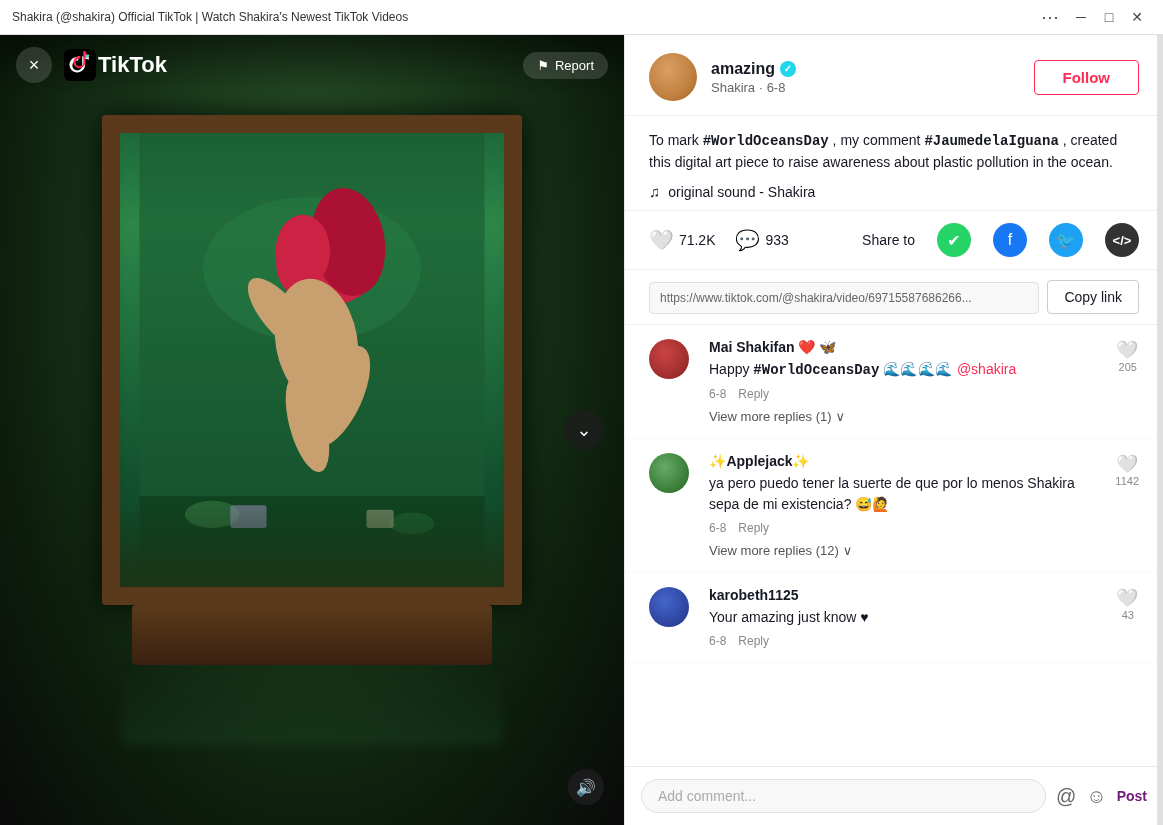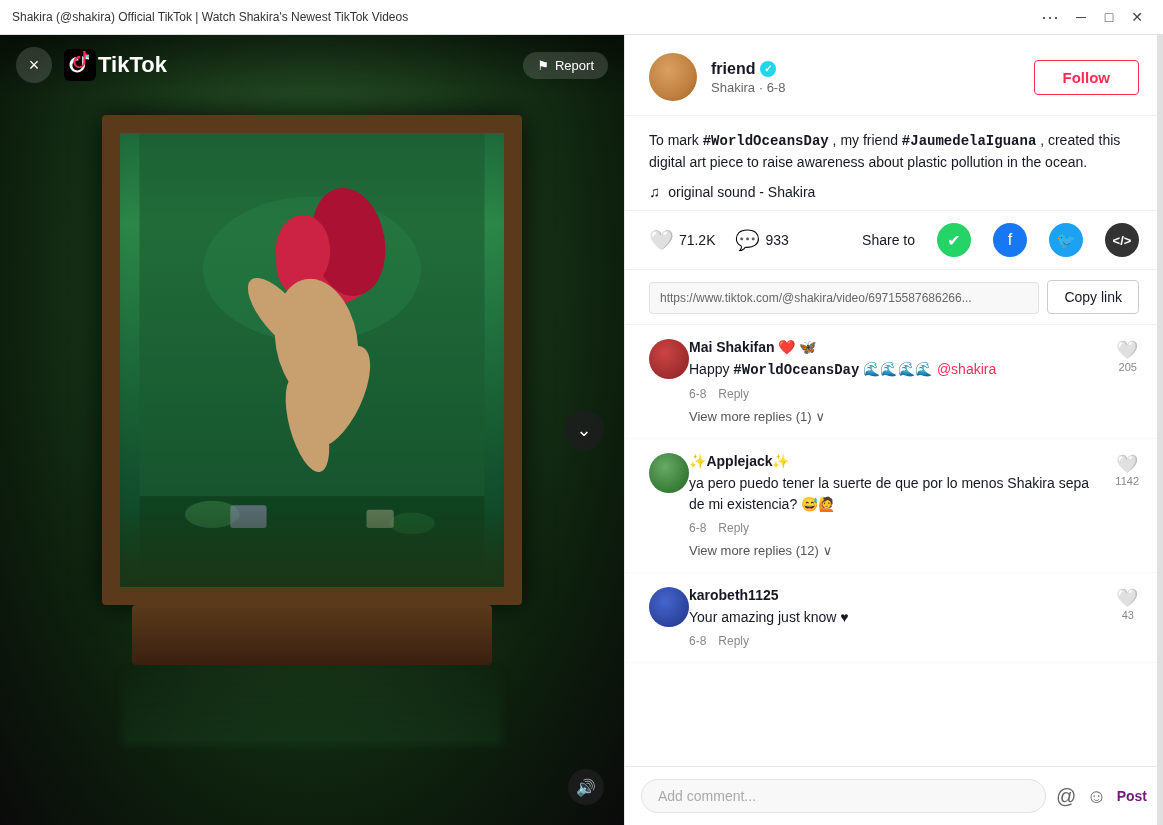--- a/index.html
+++ b/index.html
@@ -374,21 +374,21 @@
 
     
     .comments-section {
       flex: 1;
       overflow-y: auto;
       padding: 0;
     }
     .comment-item {
       padding: 14px 24px;
       display: flex;
-      gap: 0;
+      gap: 20px;
       border-bottom: 1px solid #f8f8f8;
     }
     .comment-avatar {
       width: 40px; height: 40px;
       border-radius: 50%;
       flex-shrink: 0;
       overflow: hidden;
     }
     .avatar-mai { background: radial-gradient(ellipse at 40% 35%, #cc4444, #882222); }
     .avatar-apple { background: radial-gradient(ellipse at 40% 35%, #66aa66, #226622); }
@@ -554,31 +554,31 @@
   </div>
 
   <div class="right-panel">
 
     <div class="profile-header">
       <div class="avatar">
         <div class="avatar-img"></div>
       </div>
       <div class="profile-info">
         <div class="profile-name">
-          <span>friend</span>
+          <span>amazing</span>
           <span class="verified-badge">✓</span>
         </div>
         <div class="profile-meta">Shakira · 6-8</div>
       </div>
       <button class="follow-btn">Follow</button>
     </div>
 
     <div class="caption-section">
       <div class="caption-text">
-        <span>To mark </span><span class="hashtag">#WorldOceansDay</span><span> , my friend </span><span class="hashtag">#JaumedelaIguana</span><span> , created this digital art piece to raise awareness about plastic pollution in the ocean.</span>
+        <span>To mark </span><span class="hashtag">#WorldOceansDay</span><span> , my comment </span><span class="hashtag">#JaumedelaIguana</span><span> , created this digital art piece to raise awareness about plastic pollution in the ocean.</span>
       </div>
       <div class="music-line">
         <span class="music-icon">♫</span>
         <span>original sound - Shakira</span>
       </div>
     </div>
 
     <div class="interactions-bar">
       <div class="interact-item">
         <span class="interact-icon">🤍</span>

